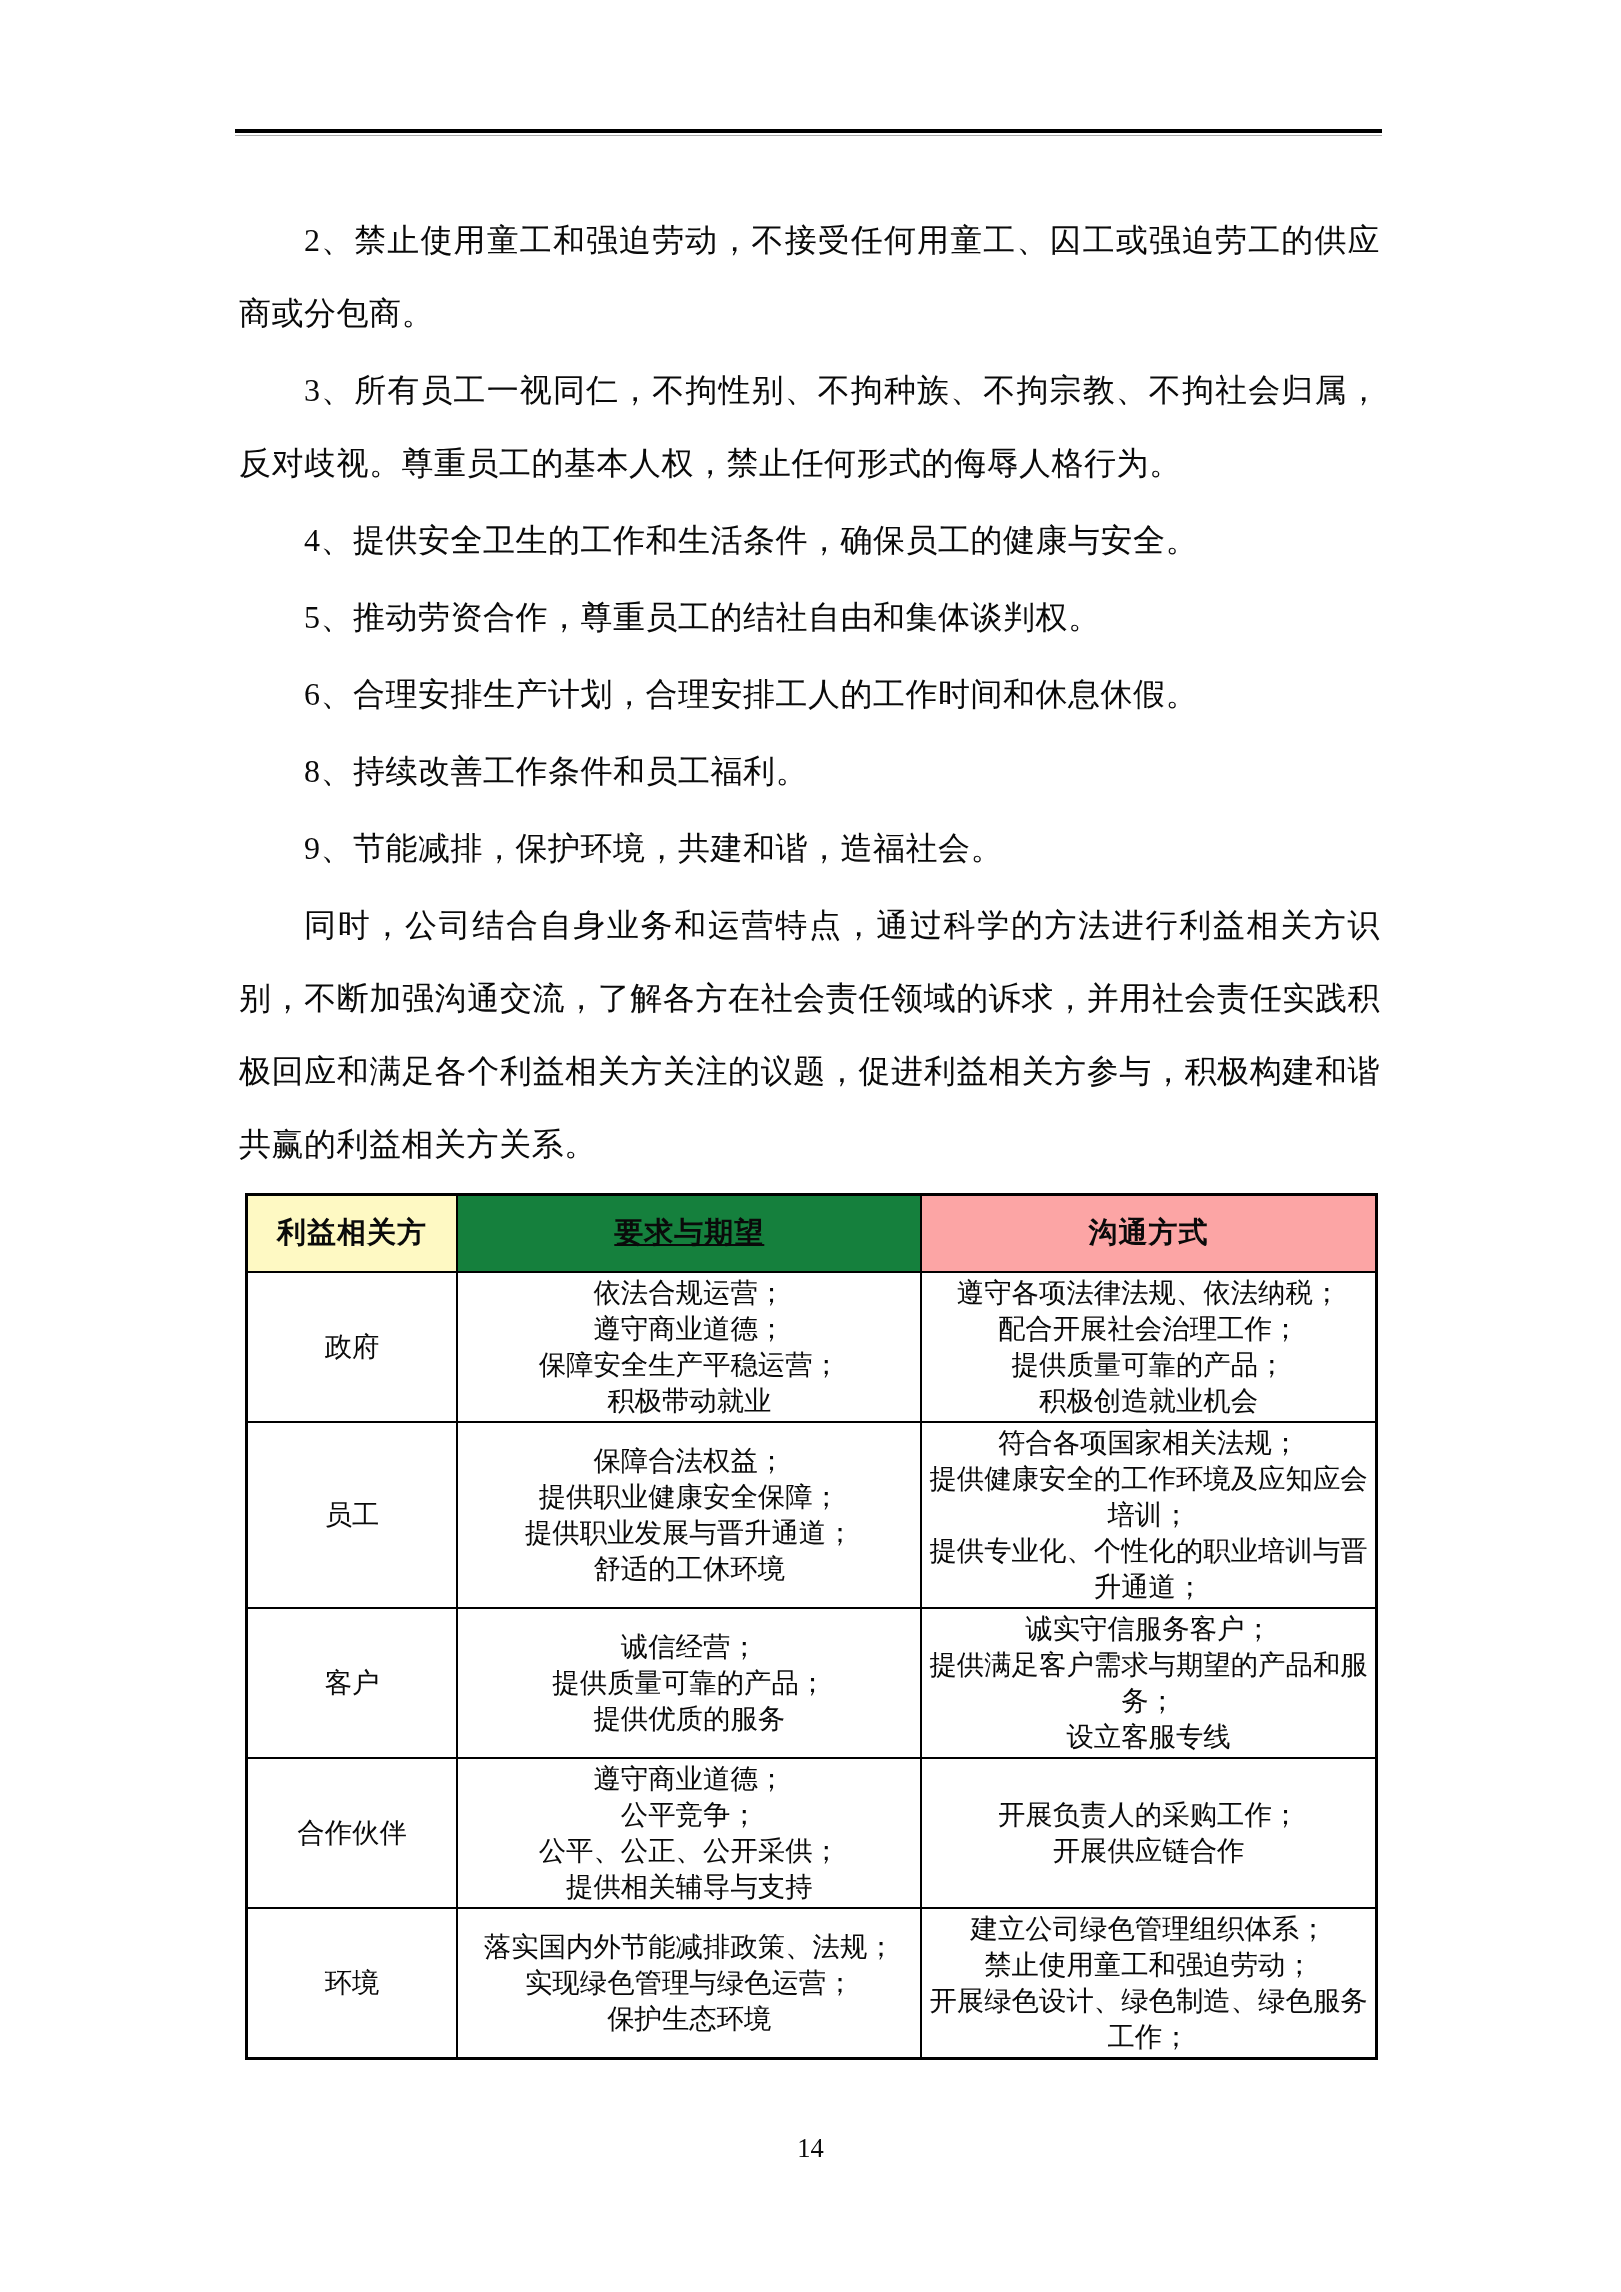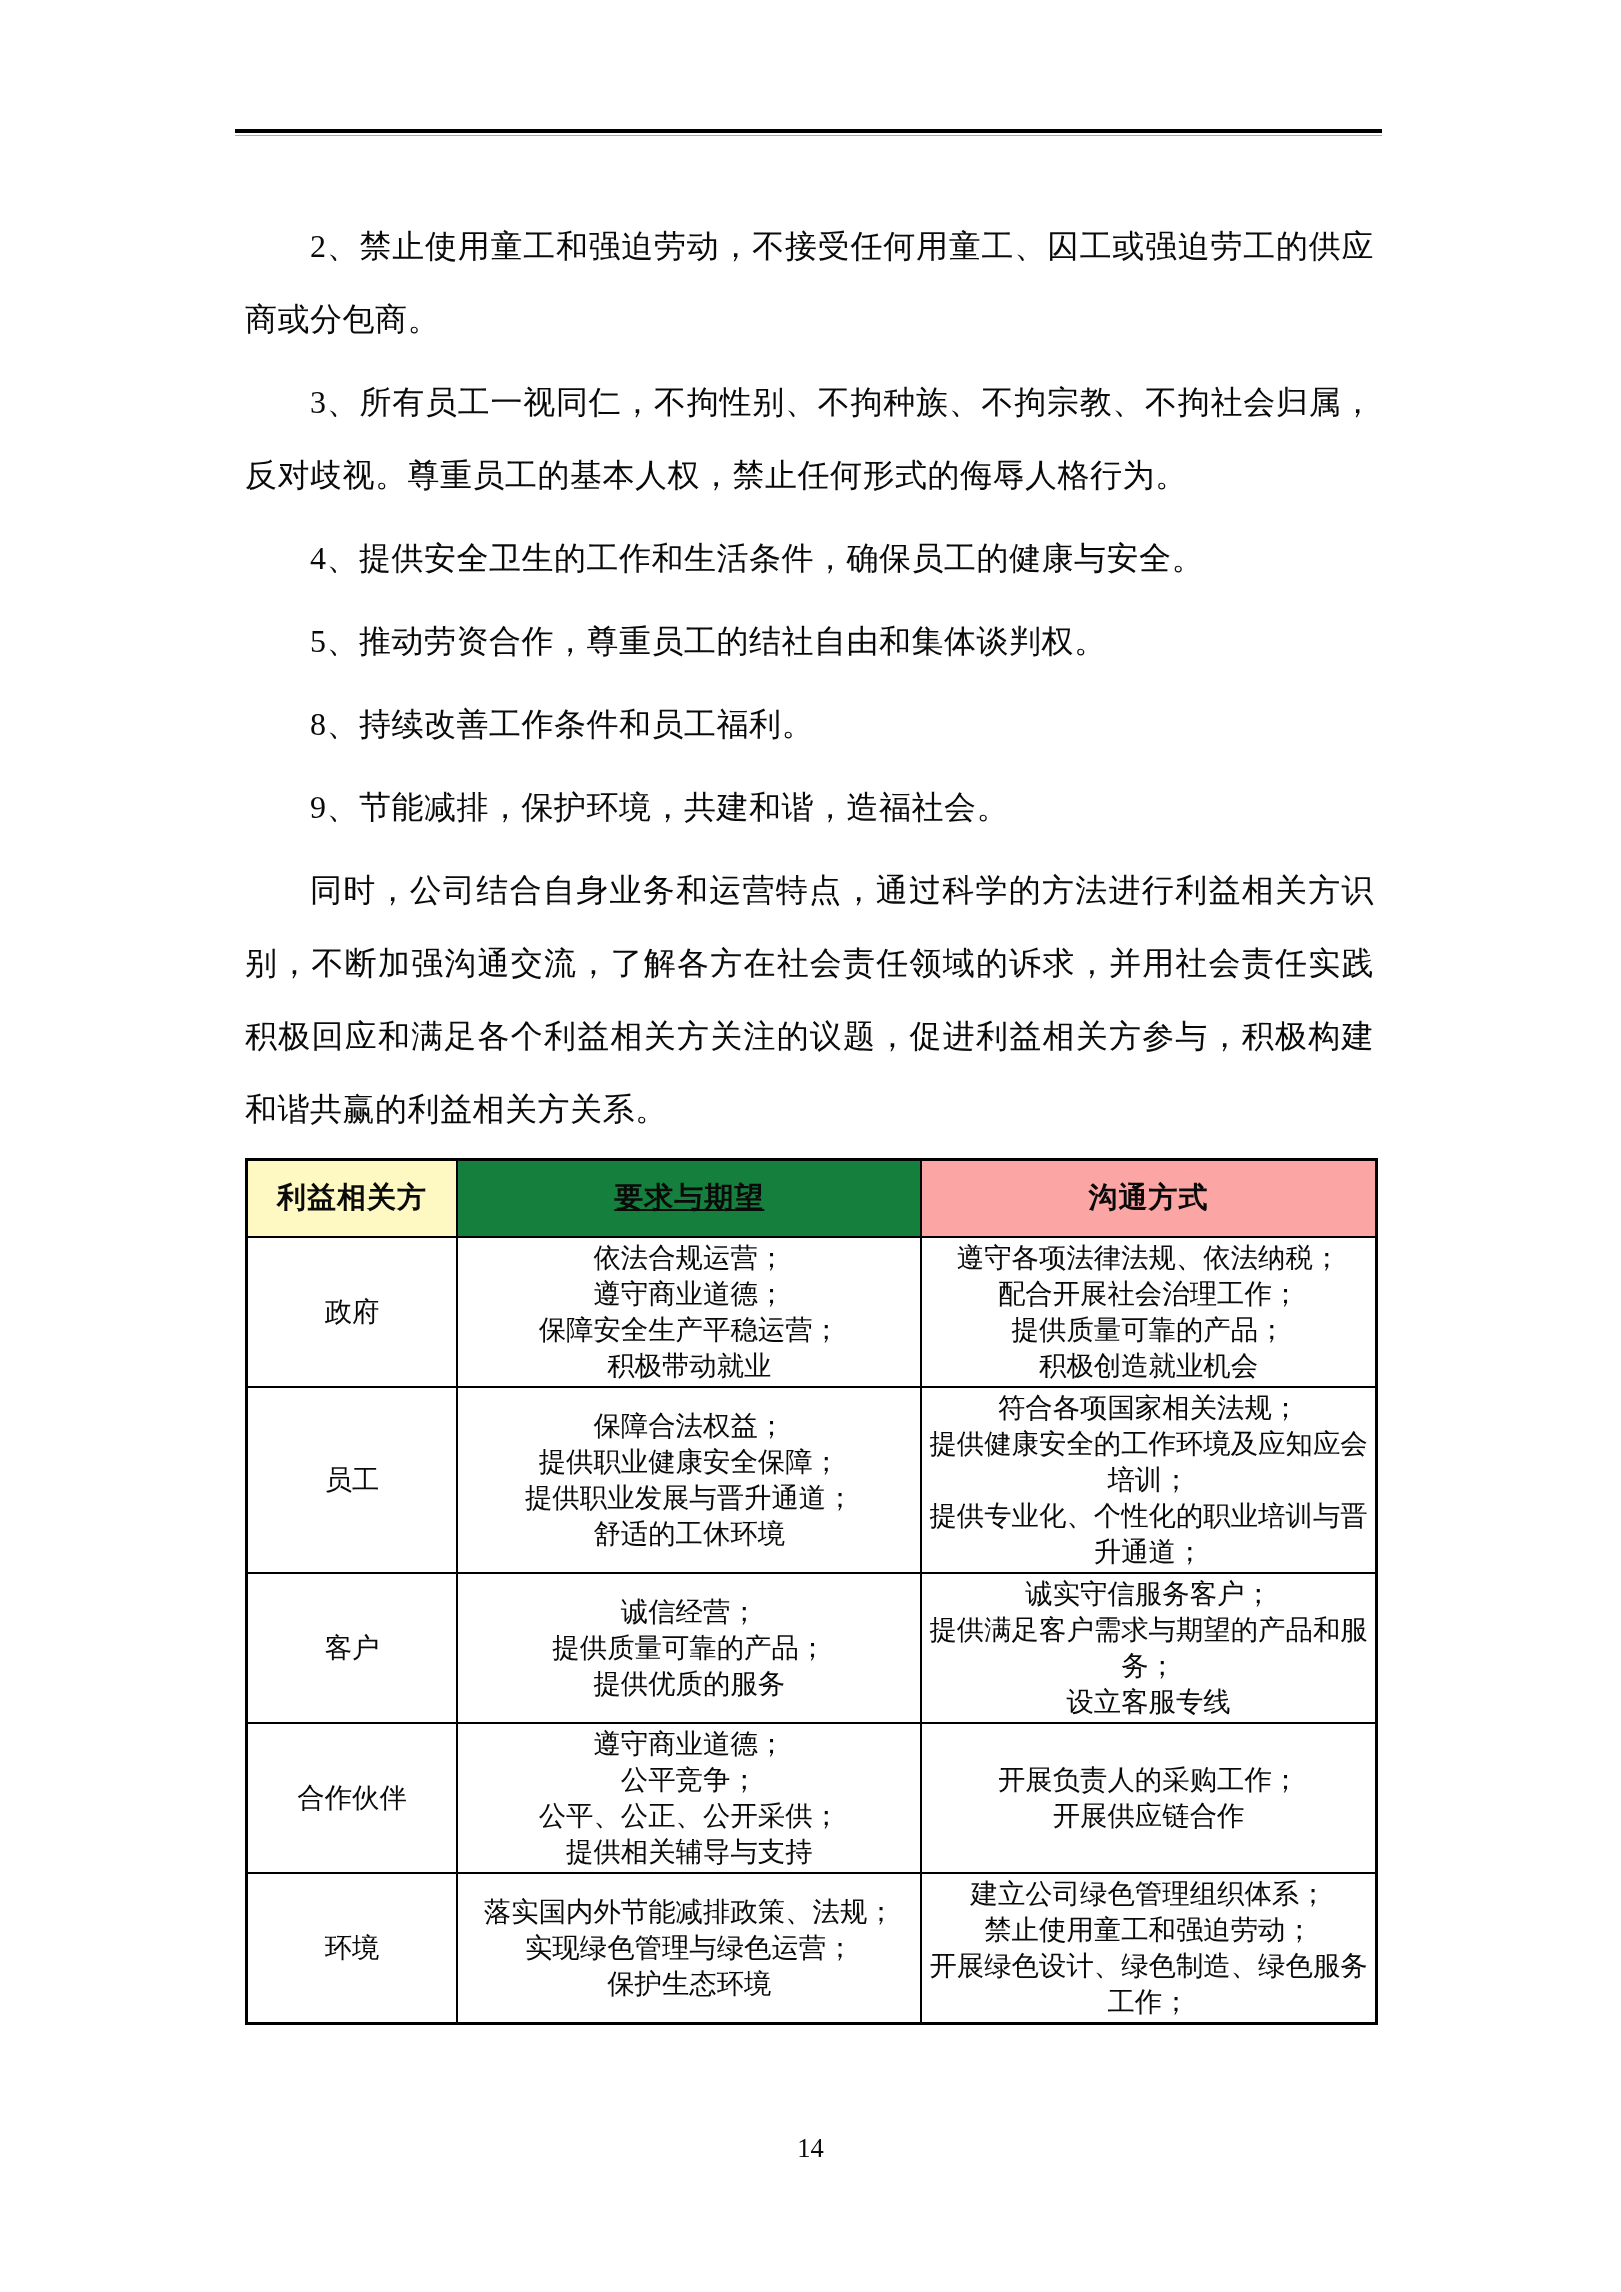--- a/index.html
+++ b/index.html
@@ -25,21 +25,21 @@
   }
 
   .content {
     position: absolute;
     left: 235px;
     top: 200px;
     width: 1149px;
   }
 
   .body-para {
-    margin: 10px;
+    margin: 4px;
     font-size: 32px;
     line-height: 73px;
     text-align: justify;
     text-indent: 65px;
     letter-spacing: 0.5px;
   }
 
   table.stakeholder-table {
     margin-top: 11.8px;
     margin-left: 9.8px;
@@ -87,20 +87,21 @@
 
   <div class="header-rule"></div>
 
   <div class="content">
 
     <div id="paragraphs">
         <p class="body-para">2、禁止使用童工和强迫劳动，不接受任何用童工、囚工或强迫劳工的供应商或分包商。</p>
         <p class="body-para">3、所有员工一视同仁，不拘性别、不拘种族、不拘宗教、不拘社会归属，反对歧视。尊重员工的基本人权，禁止任何形式的侮辱人格行为。</p>
         <p class="body-para">4、提供安全卫生的工作和生活条件，确保员工的健康与安全。</p>
         <p class="body-para">5、推动劳资合作，尊重员工的结社自由和集体谈判权。</p>
+        <p class="body-para">6、合理安排生产计划，合理安排工人的工作时间和休息休假。</p>
         <p class="body-para">8、持续改善工作条件和员工福利。</p>
         <p class="body-para">9、节能减排，保护环境，共建和谐，造福社会。</p>
         <p class="body-para">同时，公司结合自身业务和运营特点，通过科学的方法进行利益相关方识别，不断加强沟通交流，了解各方在社会责任领域的诉求，并用社会责任实践积极回应和满足各个利益相关方关注的议题，促进利益相关方参与，积极构建和谐共赢的利益相关方关系。</p>
       </div>
 
     <table class="stakeholder-table">
       <colgroup>
         <col class="col-stakeholder">
         <col class="col-expectations">
         <col class="col-communication">

